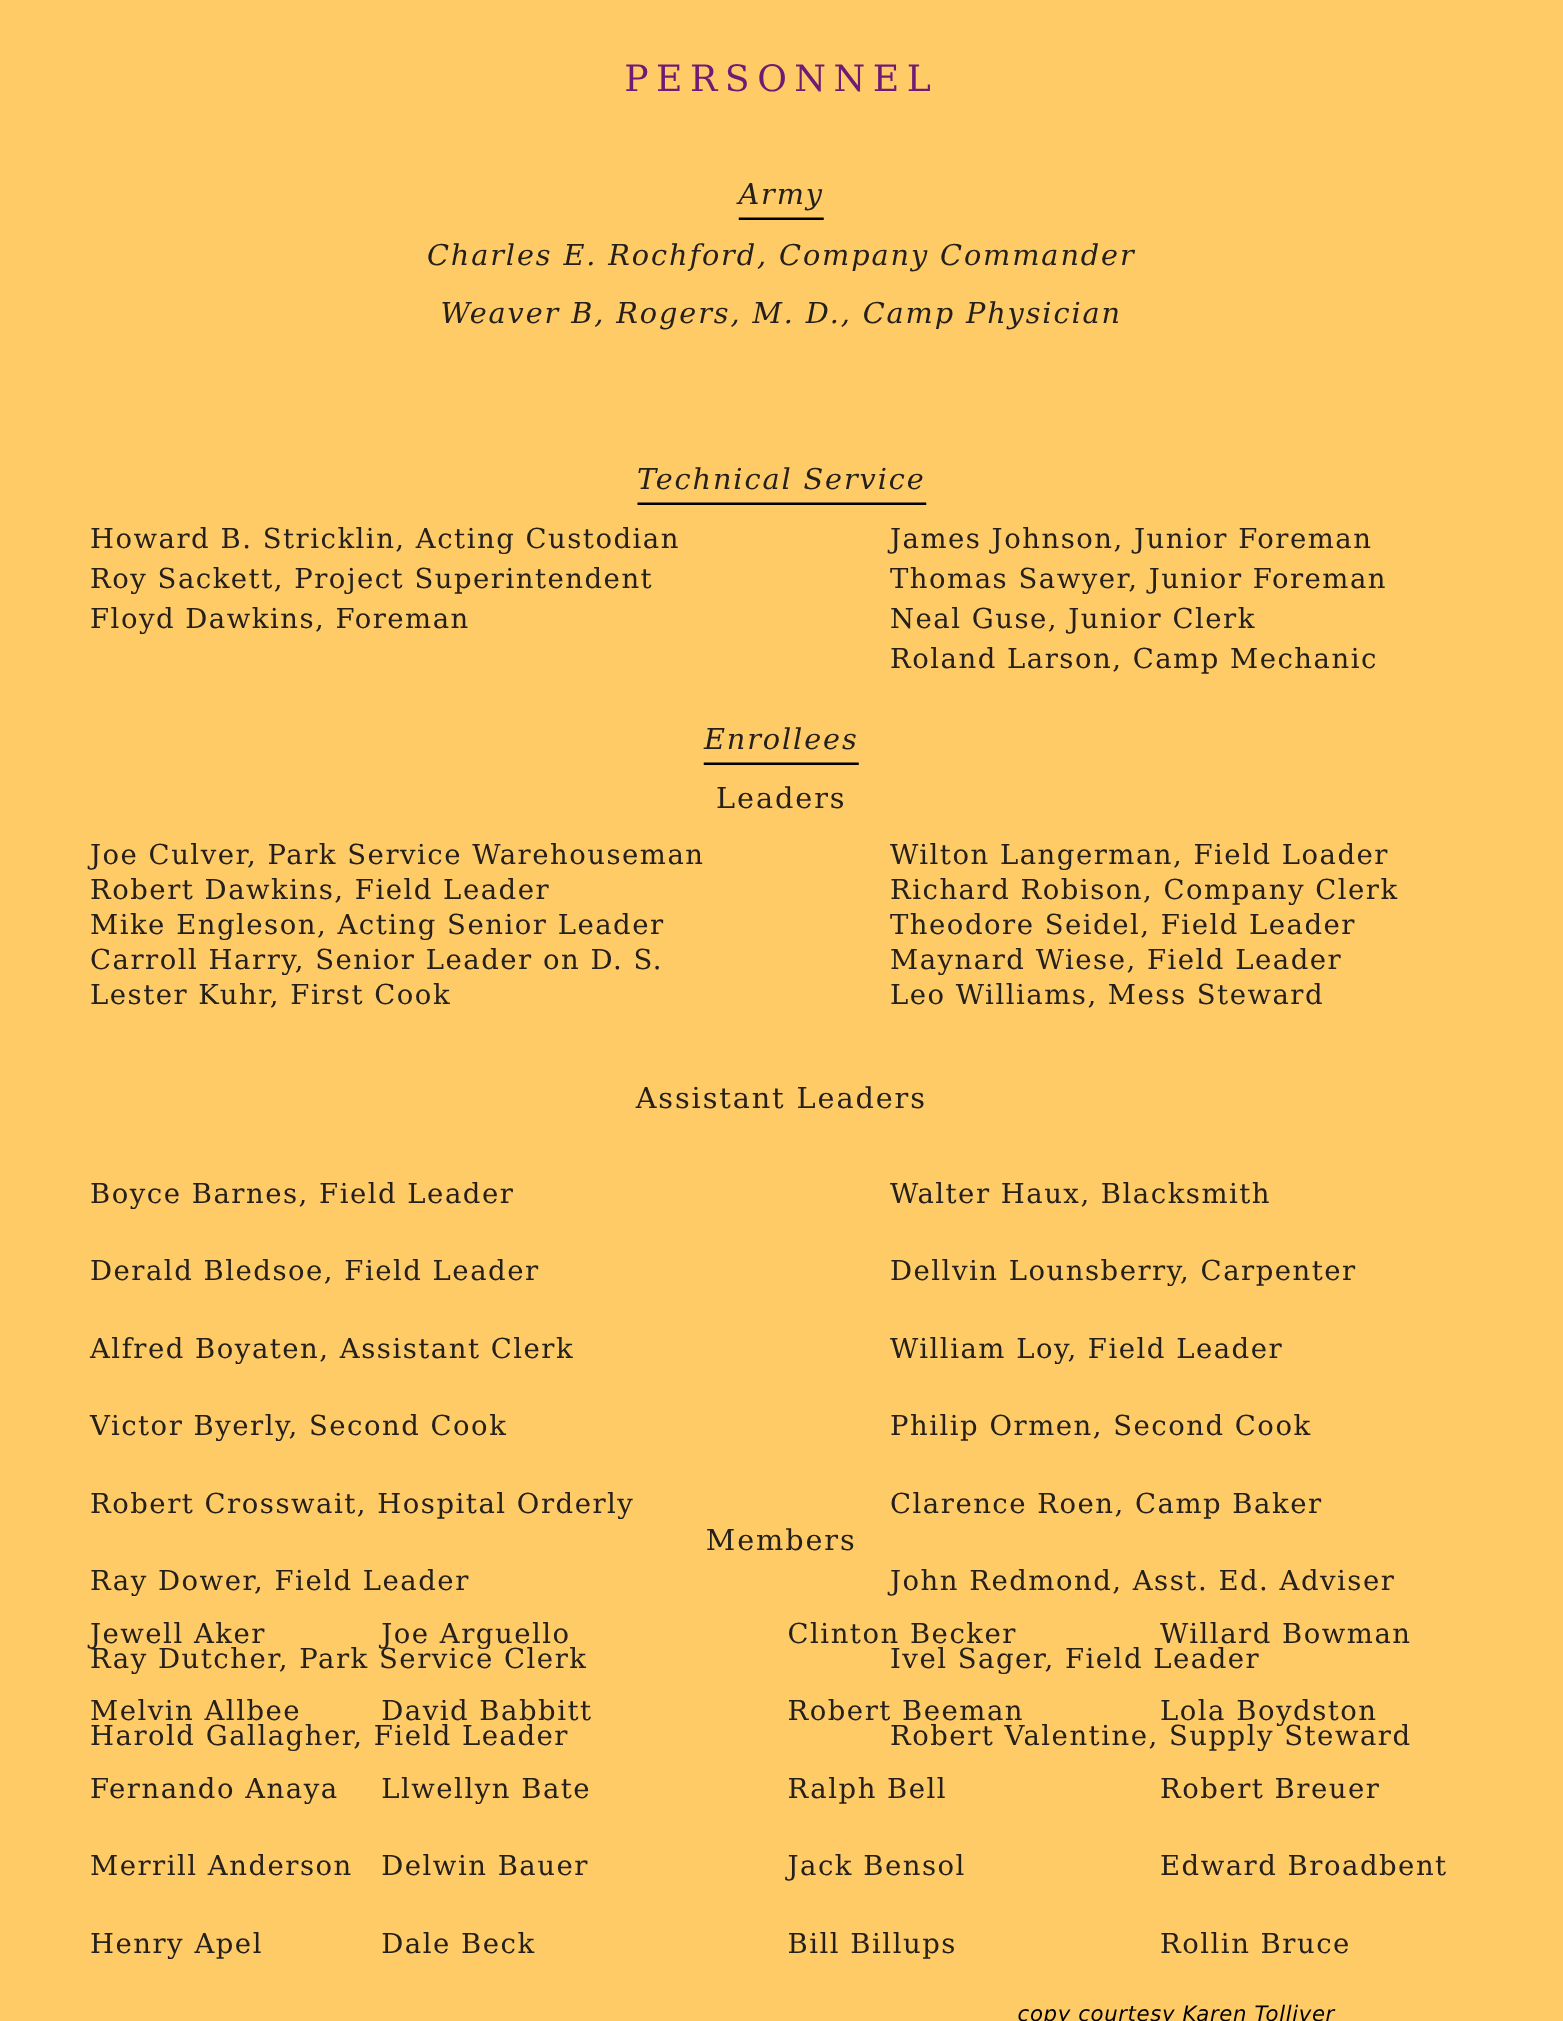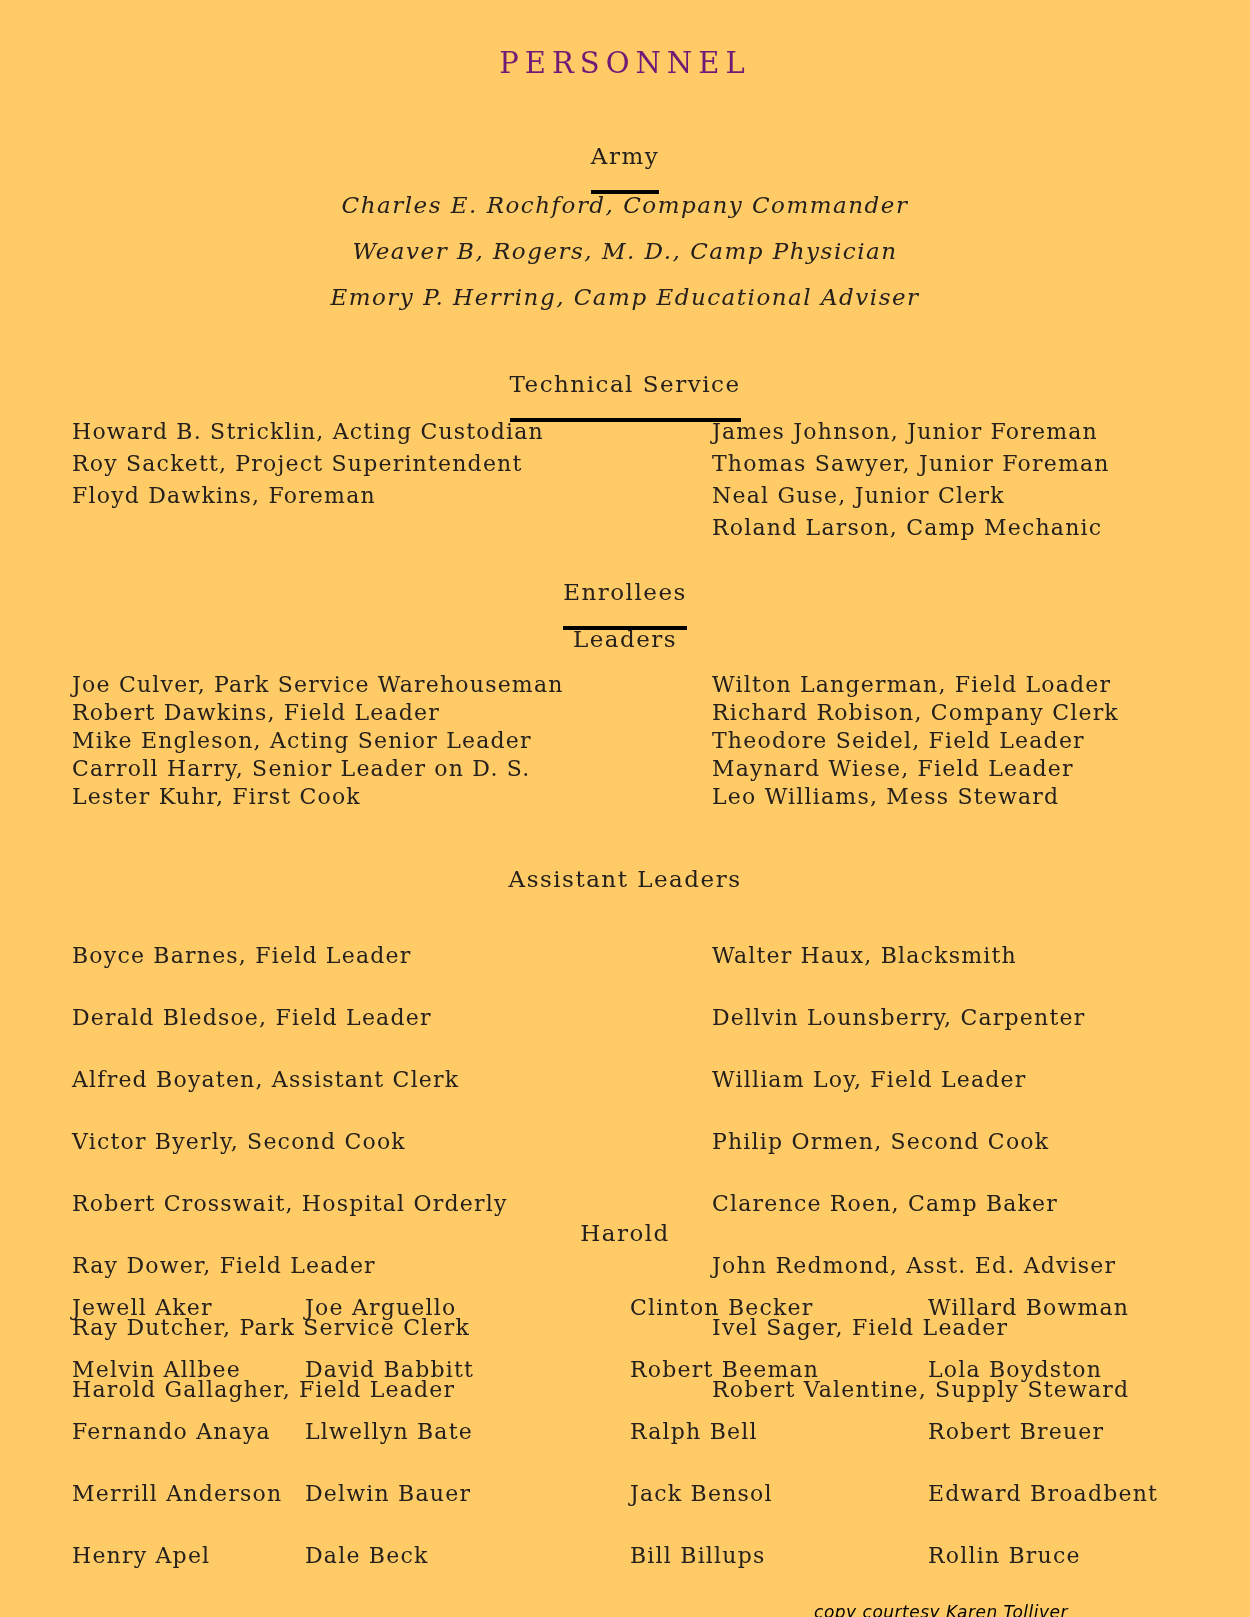--- a/index.html
+++ b/index.html
@@ -25,22 +25,23 @@
   .section-heading {
     position: absolute;
     left: 0;
     width: 100%;
     text-align: center;
     font-size: 23px;
     letter-spacing: 1.5px;
   }
   .section-heading .u {
     display: inline-block;
-    border-bottom: 4px solid #000000;
-    padding-bottom: 21px;
+    border-bottom: 2px solid #000000;
+    padding-bottom: 5px;
+    font-style: italic;
   }
   .center-lines {
     position: absolute;
     left: 0;
     width: 100%;
     text-align: center;
     font-size: 23px;
     letter-spacing: 1.5px;
   }
   .center-lines .line { line-height: 46px; font-style: italic; }
@@ -71,21 +72,20 @@
 <div class="page">
 
   <div class="page-title">PERSONNEL</div>
 
   <div class="section-heading" style="top:143px">
     <span class="u">Army</span>
   </div>
   <div class="center-lines" style="top:182px">
       <div class="line">Charles E. Rochford, Company Commander</div>
       <div class="line">Weaver B, Rogers, M. D., Camp Physician</div>
-      <div class="line">Emory P. Herring, Camp Educational Adviser</div>
     </div>
 
   <div class="section-heading" style="top:371px">
     <span class="u">Technical Service</span>
   </div>
   <div class="col lh32" style="top:416px; left:72px">
       <div class="line">Howard B. Stricklin, Acting Custodian</div>
       <div class="line">Roy Sackett, Project Superintendent</div>
       <div class="line">Floyd Dawkins, Foreman</div>
     </div>
@@ -136,21 +136,21 @@
       <div class="line">Dellvin Lounsberry, Carpenter</div>
       <div class="line">William Loy, Field Leader</div>
       <div class="line">Philip Ormen, Second Cook</div>
       <div class="line">Clarence Roen, Camp Baker</div>
       <div class="line">John Redmond, Asst. Ed. Adviser</div>
       <div class="line">Ivel Sager, Field Leader</div>
       <div class="line">Robert Valentine, Supply Steward</div>
     </div>
 
   <div class="section-heading" style="top:1220px">
-    <span>Harold</span>
+    <span>Members</span>
   </div>
   <div class="col lh34" style="top:1263px; left:72px">
       <div class="line">Jewell Aker</div>
       <div class="line">Melvin Allbee</div>
       <div class="line">Fernando Anaya</div>
       <div class="line">Merrill Anderson</div>
       <div class="line">Henry Apel</div>
     </div>
   <div class="col lh34" style="top:1263px; left:630px">
       <div class="line">Clinton Becker</div>

